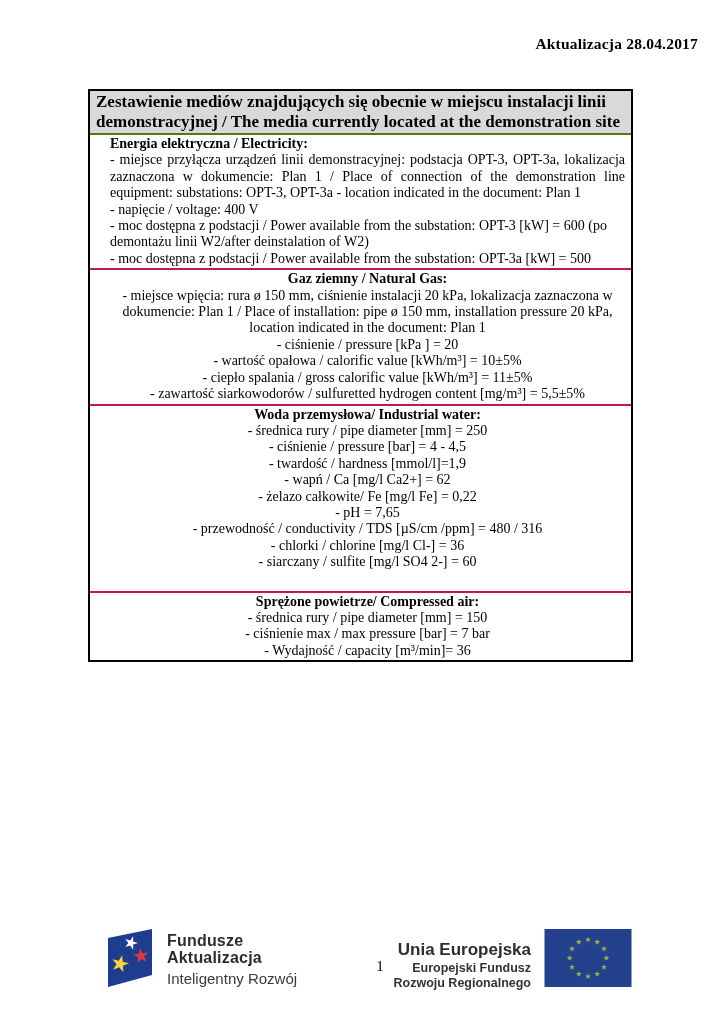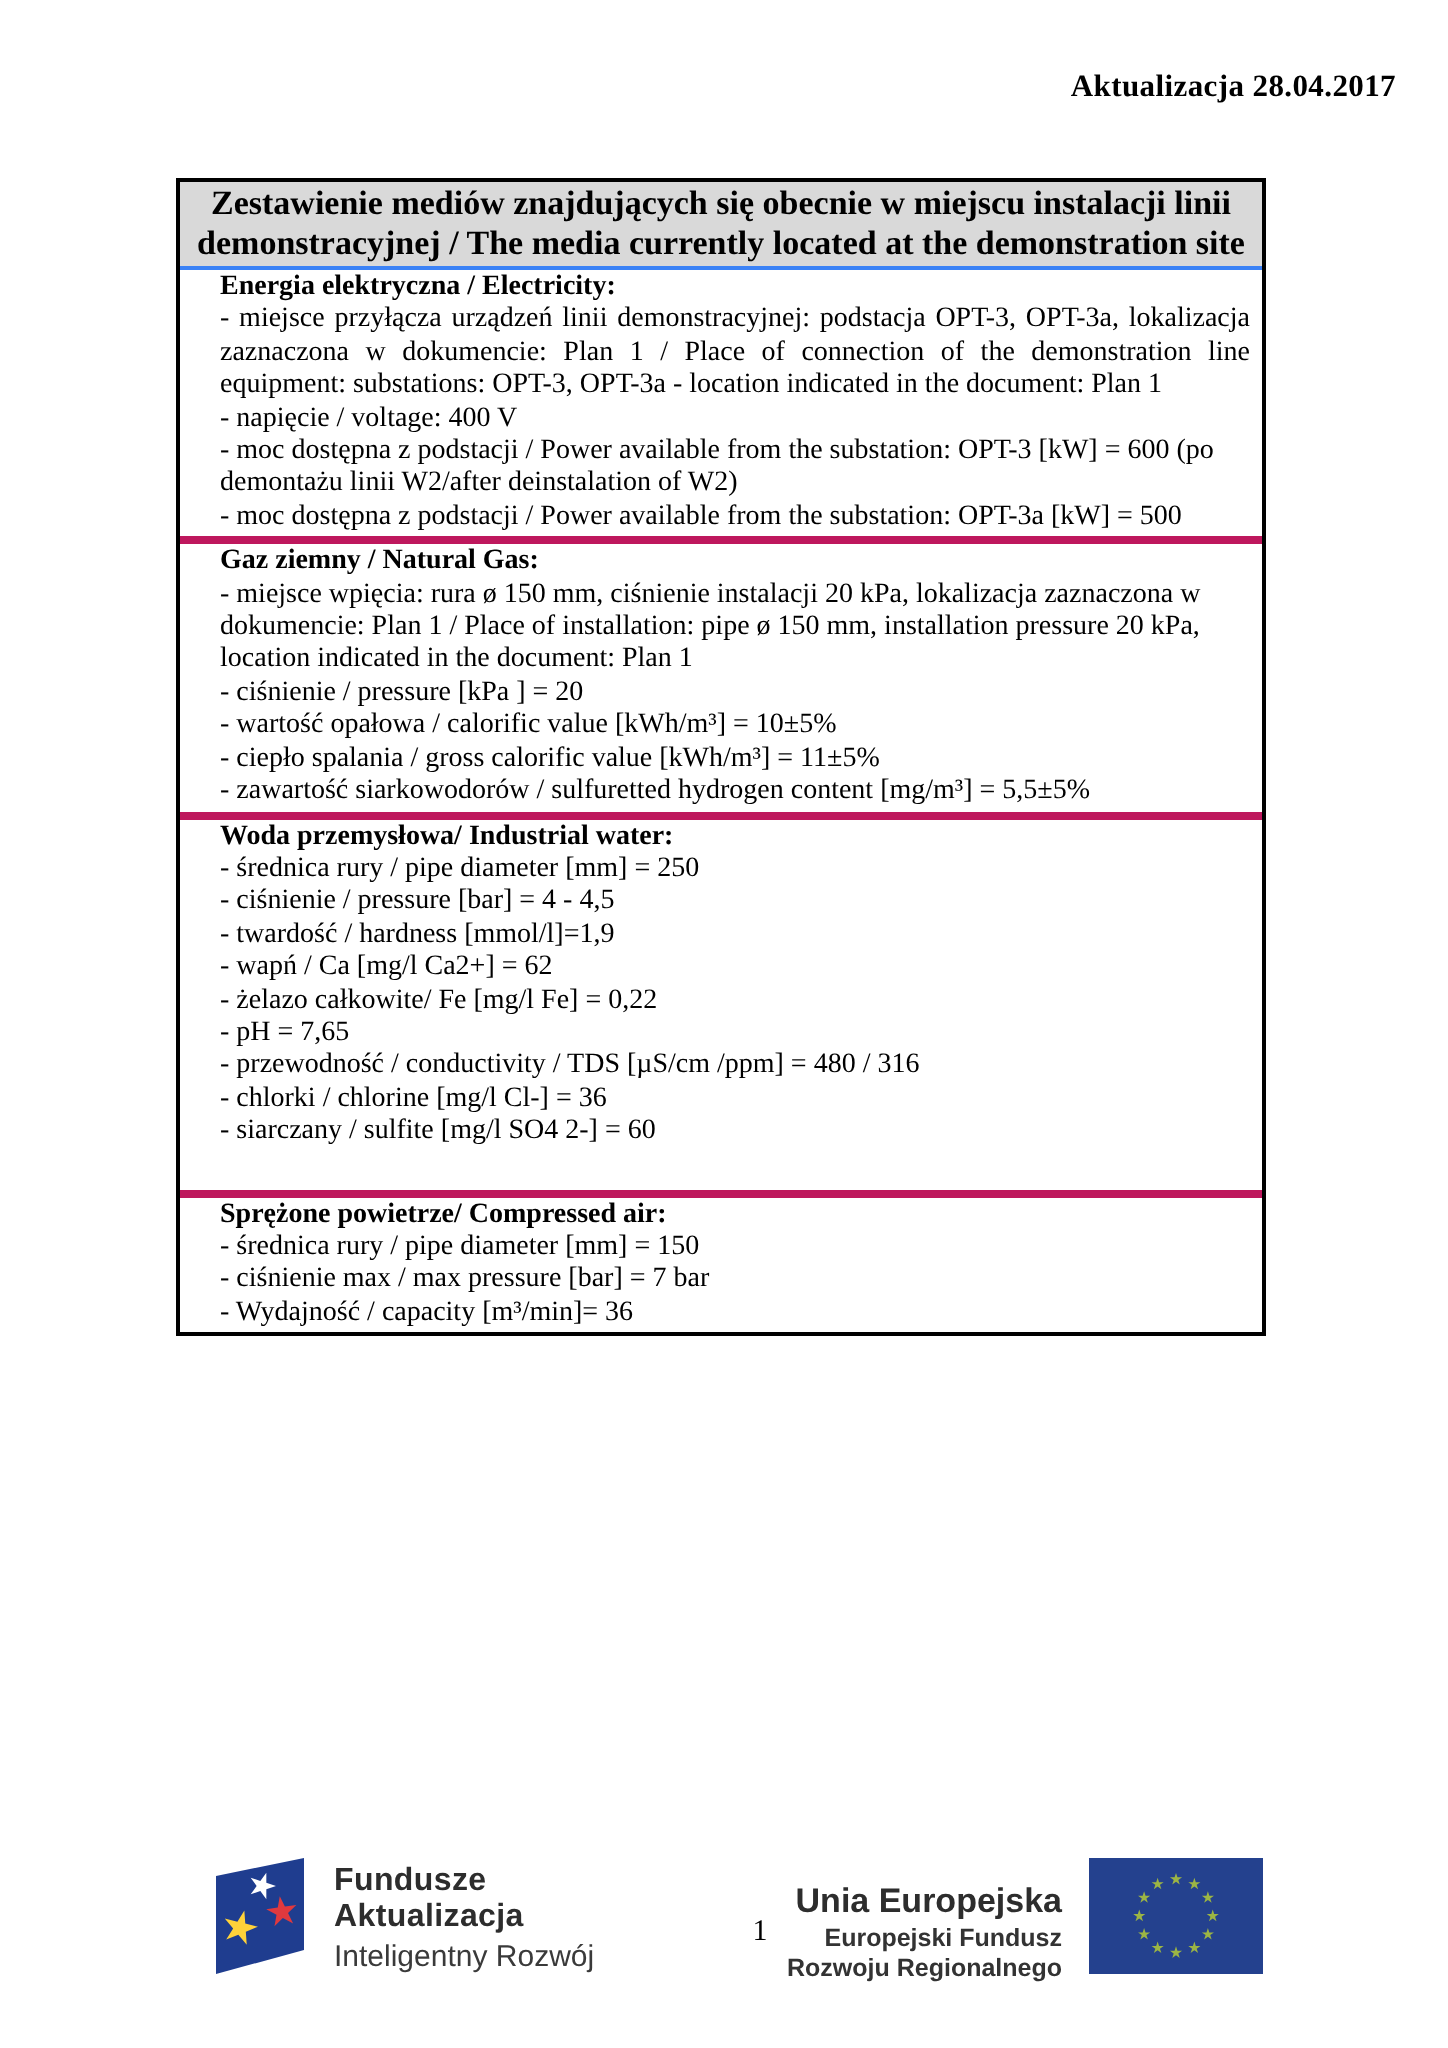--- a/index.html
+++ b/index.html
@@ -20,33 +20,32 @@
     letter-spacing: 0.2px;
   }
   .media-table {
     margin: 36px 0 0 88px;
     width: 545px;
     border: 2px solid #000;
     box-sizing: border-box;
   }
   .table-title {
     background: #d9d9d9;
-    border-bottom: 2px solid #3b82f6;
-    text-align: center;
+    border-bottom: 2px solid #4d7c0f;
     font-weight: bold;
     font-size: 17px;
     line-height: 19.5px;
     padding: 1px 6px 2px 6px;
   }
   .section {
     padding: 1px 6px 1px 20px;
     font-size: 14px;
     line-height: 16.4px;
   }
-  .section + .section { border-top: 4px solid #be185d; }
+  .section + .section { border-top: 2px solid #be185d; text-align: center; }
   .section-header { font-weight: bold; }
   .line { white-space: normal; }
   .line.justify { text-align: justify; }
   .section.water { padding-bottom: 20px; }
   .footer-row {
     position: absolute;
     left: 0;
     top: 923px;
     width: 724px;
     height: 66px;

